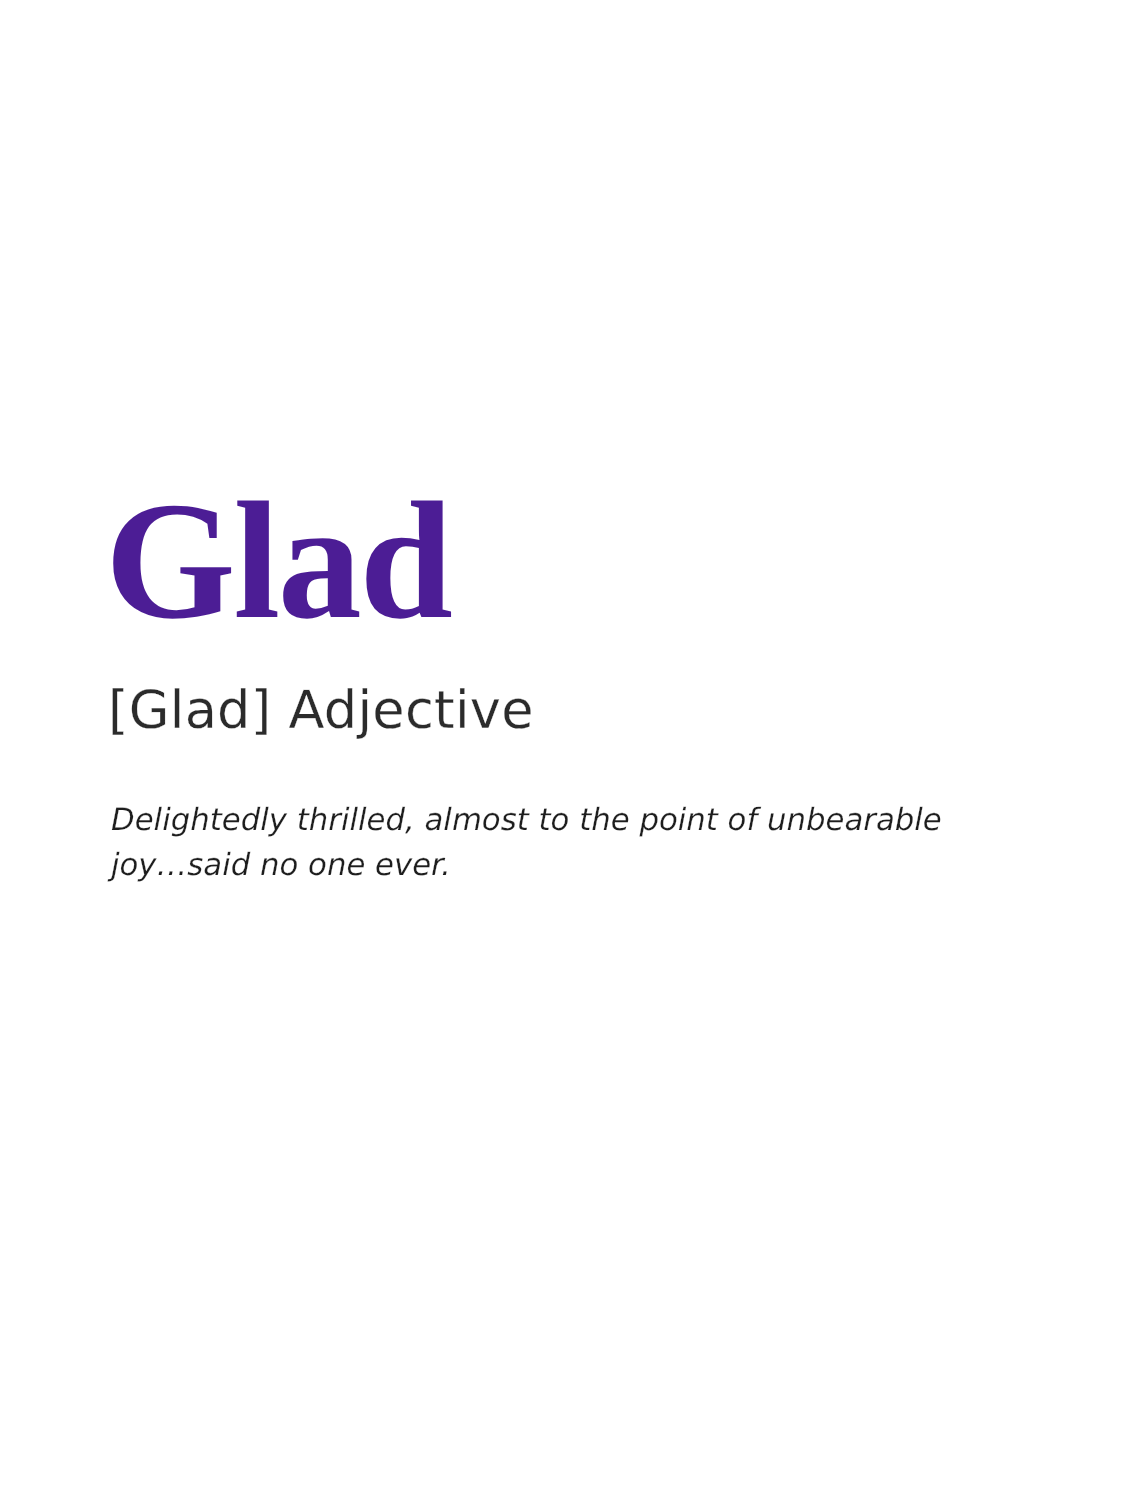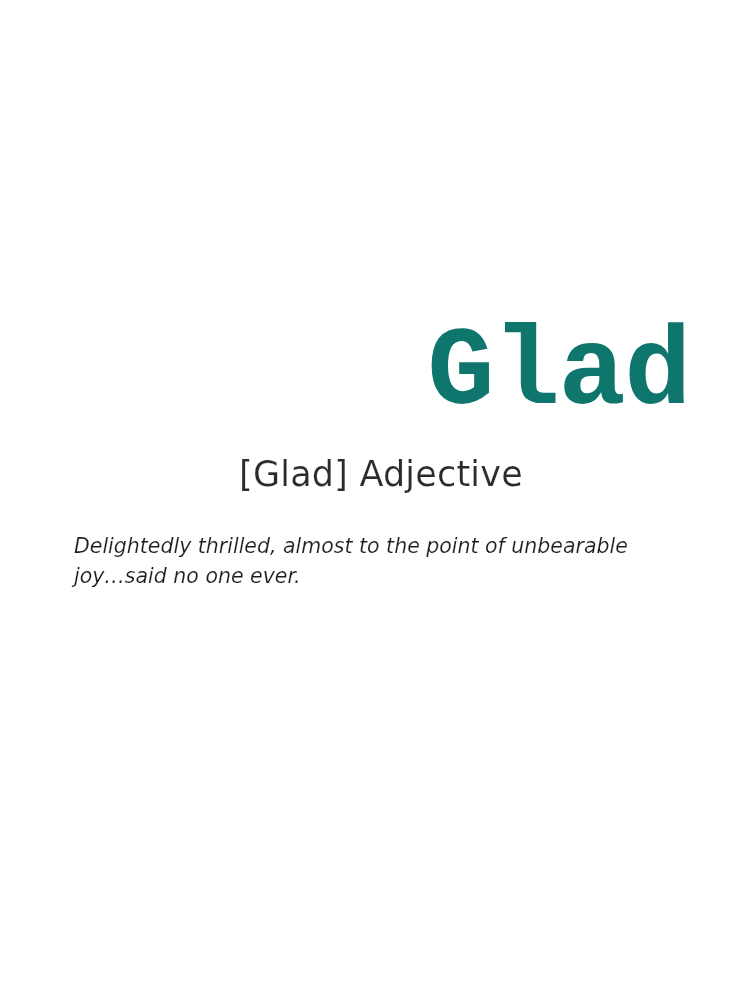--- a/index.html
+++ b/index.html
@@ -25,47 +25,45 @@
   }
 
   .definition-block {
     position: absolute;
     left: 70px;
     top: 318px;
     width: 620px;
   }
 
   .word-title {
-    font-family: Liberation Mono, monospace;
+    font-family: Liberation Serif, serif;
     font-size: 112px;
     font-weight: 700;
     line-height: 112px;
     letter-spacing: -1.5px;
-    color: #0f766e;
+    color: #4c1d95;
     margin: 0;
     padding: 0;
     display: block;
     white-space: nowrap;
-    text-align: right;
   }
 
   .word-subtitle {
     font-family: "DejaVu Sans", sans-serif;
     font-size: 35px;
     font-weight: 400;
     line-height: 40px;
     letter-spacing: 0.2px;
     color: #2b2b2b;
     margin: 0;
     padding: 0;
     margin-top: 24px;
     margin-left: 2px;
     display: block;
     white-space: nowrap;
-    text-align: center;
     -webkit-text-stroke: 0.2px #ffffff;
   }
 
   .word-definition {
     font-family: "DejaVu Sans", sans-serif;
     font-size: 20.5px;
     font-weight: 400;
     line-height: 30px;
     color: #1d1d1d;
     margin: 0;

